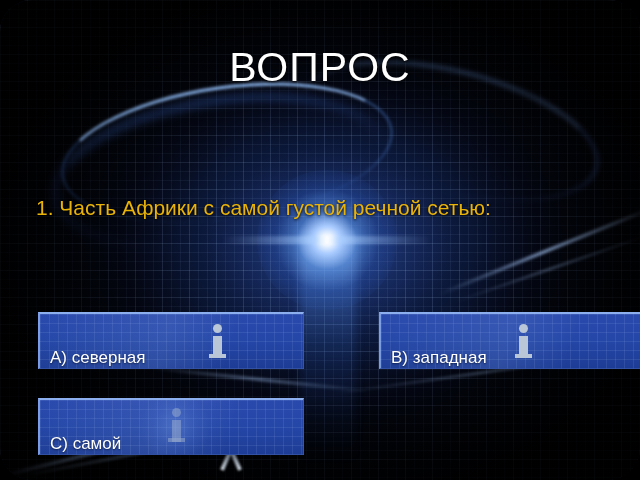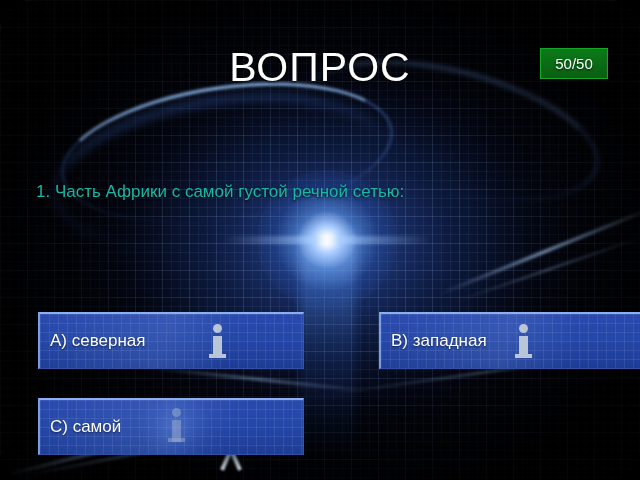--- a/index.html
+++ b/index.html
@@ -212,24 +212,24 @@
     justify-content: center;
     color: #ffffff;
     font-size: 15px;
     line-height: 15px;
     text-shadow: 0 1px 2px rgba(0,0,0,0.7);
     cursor: pointer;
   }
 
   .question {
     position: absolute;
-    left: 36px; top: 180px;
+    left: 36px; top: 196px;
     width: 580px;
-    color: #14b8a6;
-    font-size: 17px;
+    color: #eab308;
+    font-size: 21px;
     line-height: 24px;
     text-shadow: 0 1px 3px rgba(0,0,0,0.9);
     white-space: nowrap;
   }
 
   
   .answer {
     position: absolute;
     box-sizing: border-box;
     width: 266px;
@@ -240,21 +240,21 @@
     border-bottom: 1px solid rgba(45,75,150,0.55);
     background:
       repeating-linear-gradient(to right,
         rgba(190,215,255,0.10) 0px, rgba(190,215,255,0.10) 1px,
         rgba(0,0,0,0) 1px, rgba(0,0,0,0) 9px),
       repeating-linear-gradient(to bottom,
         rgba(190,215,255,0.10) 0px, rgba(190,215,255,0.10) 1px,
         rgba(0,0,0,0) 1px, rgba(0,0,0,0) 9px),
       linear-gradient(to bottom, #2a49ad 0%, #2547a8 45%, #1d3c95 100%);
     display: flex;
-    align-items: center;
+    align-items: flex-end;
     cursor: pointer;
     overflow: hidden;
   }
   .answer-a { left: 38px;  top: 312px; }
   .answer-b { left: 343px; top: 312px; margin-left: 36px; }
   .answer-c { left: 38px;  top: 398px; }
   .answer-d { left: 343px; top: 398px; }
 
   .answer-label {
     position: relative;
@@ -348,23 +348,20 @@
   <div class="streak streak-c"></div>
   <div class="streak streak-d"></div>
   <div class="streak streak-e"></div>
   <div class="streak streak-f"></div>
 
   <div class="bg-chevron"></div>
   <div class="bg-layer bg-vignette"></div>
 
   <div class="title">ВОПРОС</div>
 
-  <div class="lifeline">
-    <span>50/50</span>
-  </div>
 
   <div class="question">1. Часть Африки с самой густой речной сетью:</div>
 
   <div class="answer answer-a">
     <div class="answer-sheen"></div>
     <div class="info-icon icon-bright icon-a">
       <div class="dot"></div>
         <div class="stem"></div>
     </div>
     <span class="answer-label">А) северная</span>

